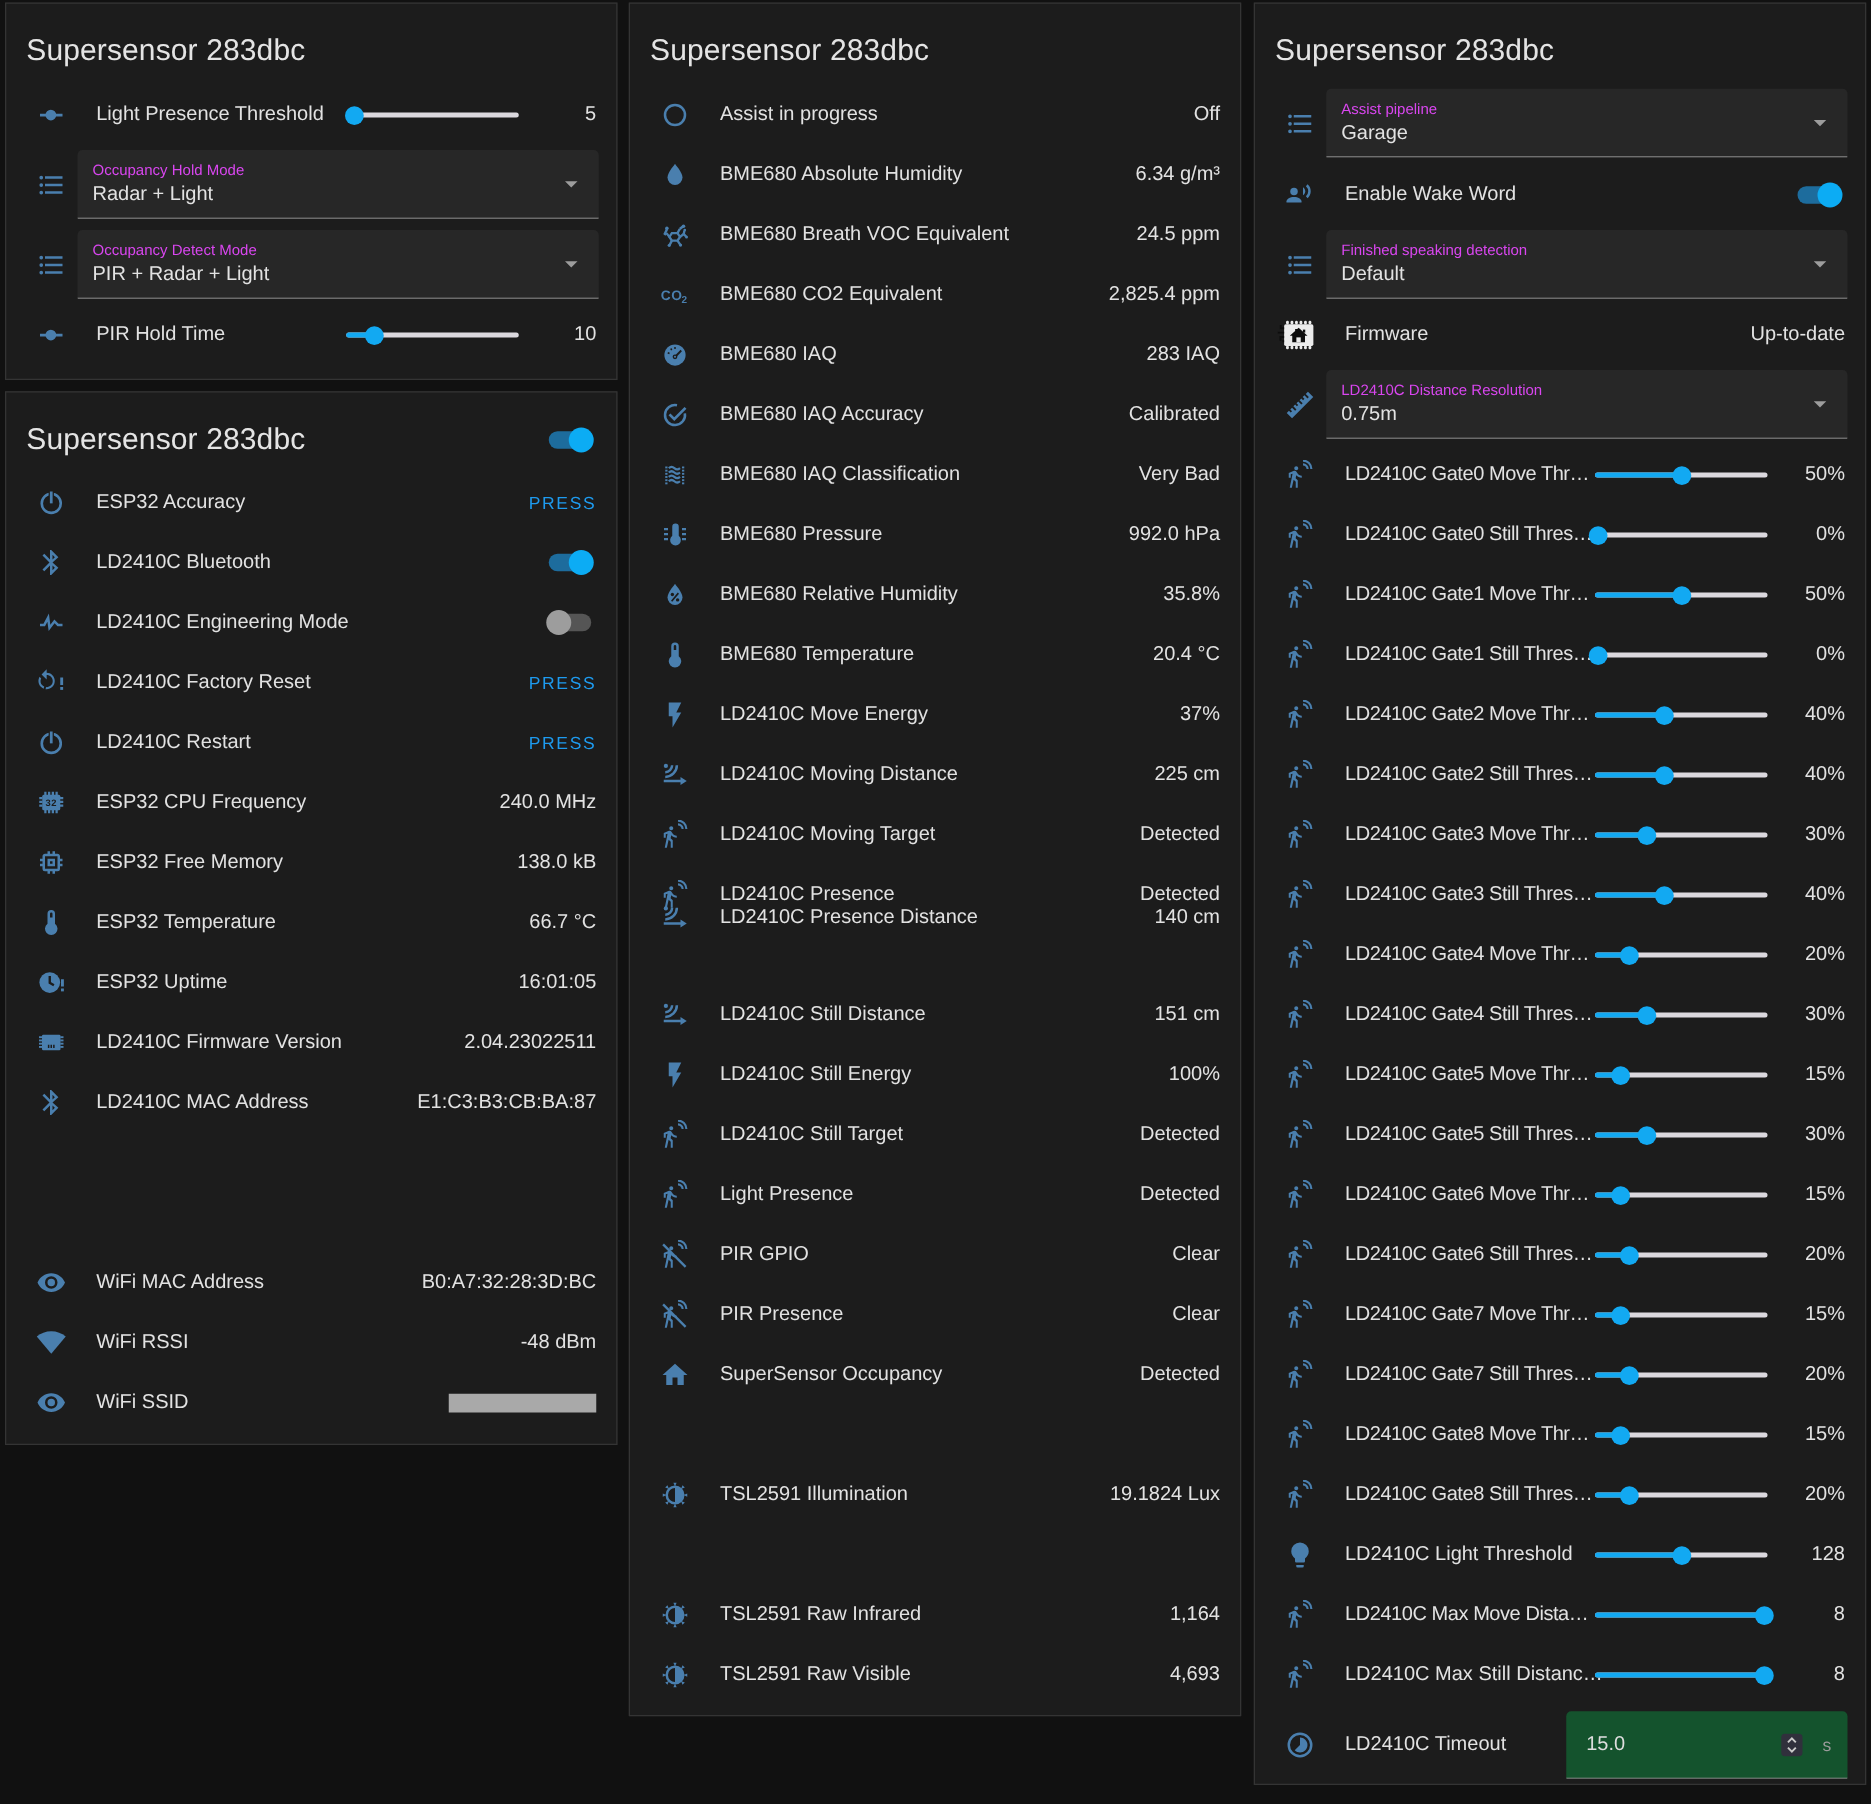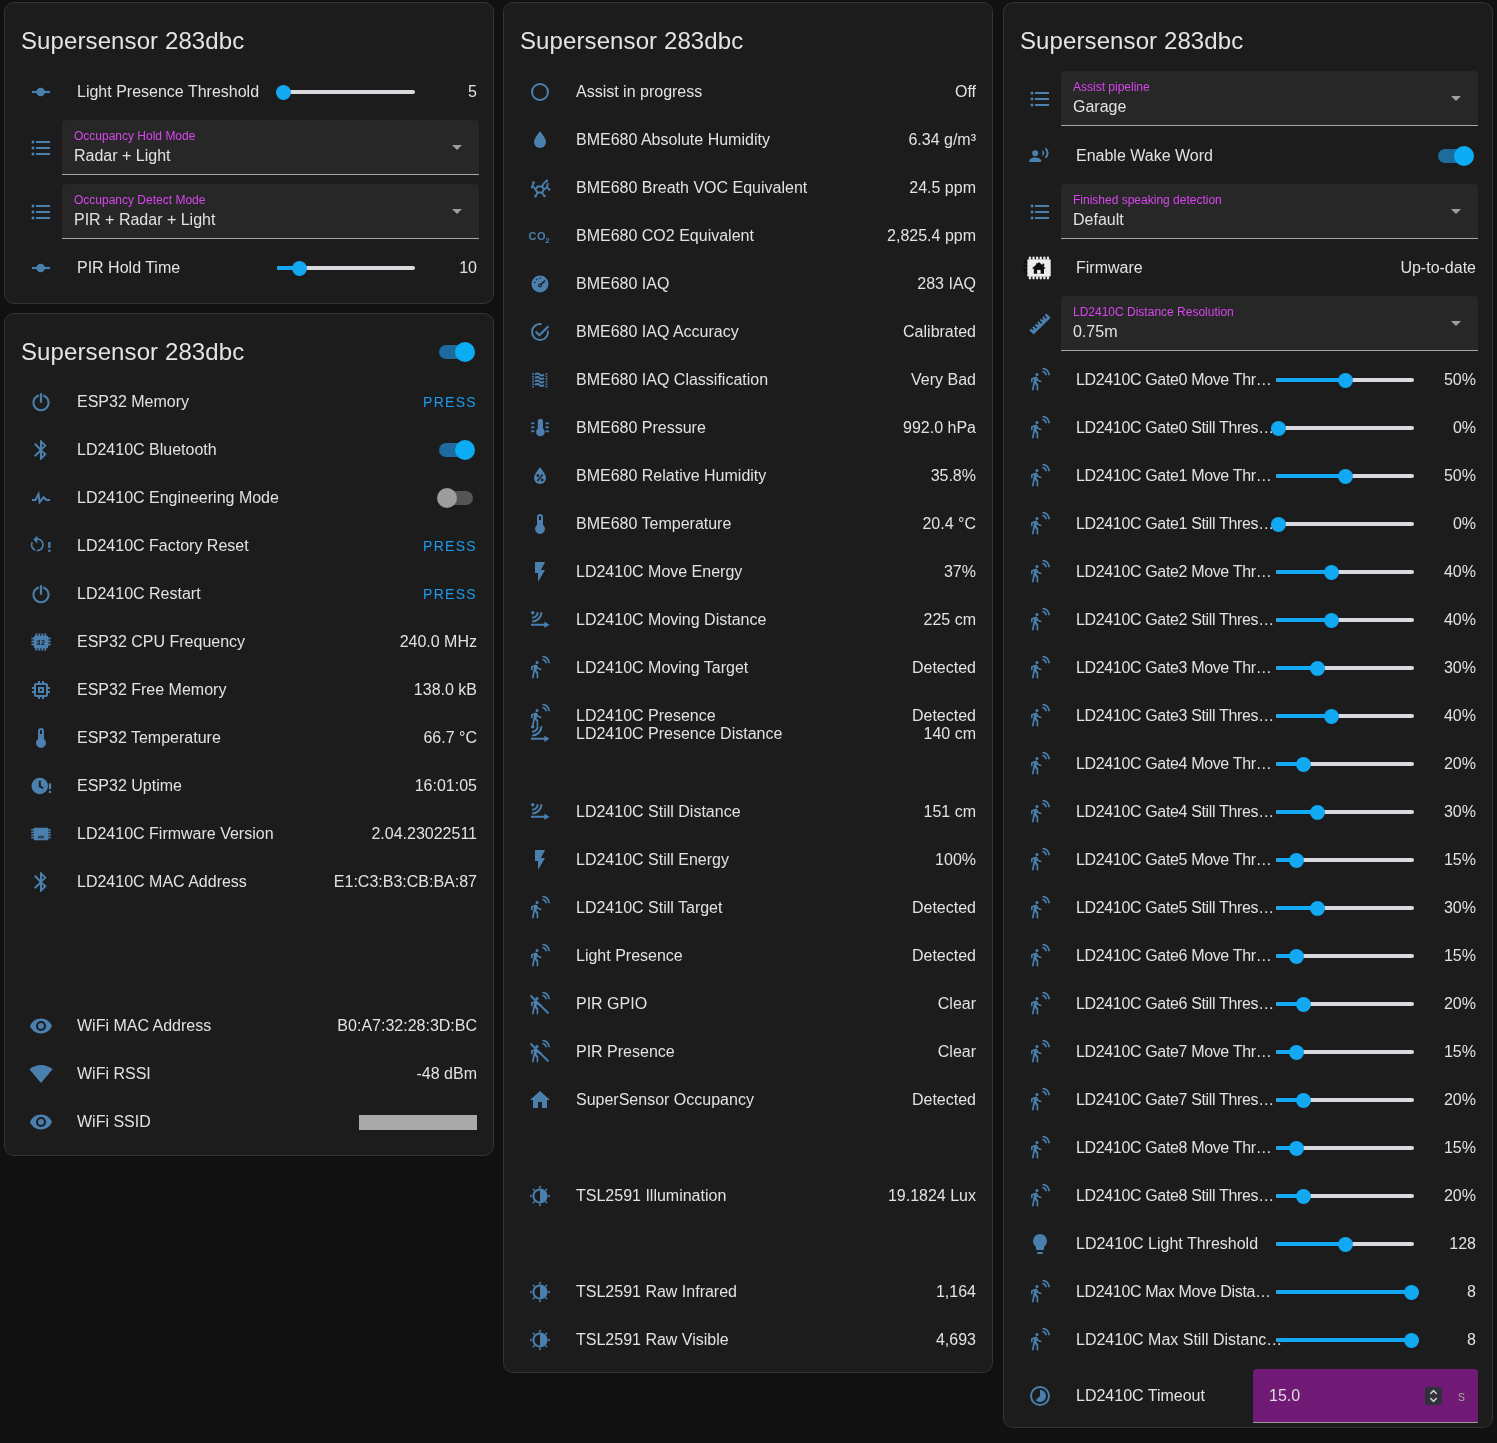--- a/index.html
+++ b/index.html
@@ -1,16 +1,16 @@
 <!DOCTYPE html>
 <html><head><meta charset="utf-8"><style>
 html,body{margin:0;padding:0;}
 body{width:1497px;height:1443px;background:#111;position:relative;overflow:hidden;transform:translateZ(0);will-change:transform;
   font-family:"Liberation Sans",sans-serif;-webkit-font-smoothing:antialiased;}
-.card{position:absolute;background:#1c1c1c;border:1px solid #343434;border-radius:10px;box-sizing:border-box;}
+.card{position:absolute;background:#1c1c1c;border:1px solid #343434;border-radius:0;box-sizing:border-box;}
 .title{position:absolute;left:16px;top:23px;font-size:24px;line-height:29px;color:#e4e4e4;letter-spacing:0.1px;white-space:nowrap;}
 .row{position:absolute;left:0;width:100%;height:48px;}
 .ic{position:absolute;left:24px;top:50%;margin-top:-12px;width:24px;height:24px;}
 .nm{position:absolute;left:72px;top:50%;transform:translateY(-50%);font-size:16px;color:#e2e2e2;white-space:nowrap;}
 .nm.tr{max-width:199px;overflow:hidden;text-overflow:ellipsis;letter-spacing:-0.35px;}
 .val{position:absolute;right:16px;top:50%;transform:translateY(-50%);font-size:16px;color:#e2e2e2;white-space:nowrap;}
 .press{position:absolute;right:16px;top:50%;transform:translateY(-50%);font-size:14px;font-weight:500;color:#1e9bef;letter-spacing:1.3px;}
 .sw{position:absolute;width:34px;height:14px;border-radius:7px;top:50%;margin-top:-7px;}
 .sw i{position:absolute;width:20px;height:20px;border-radius:50%;top:-3px;display:block;}
 .sw.on{background:#1d6c9d;}
@@ -18,21 +18,21 @@
 .sw.off{background:#555;}
 .sw.off i{left:-2px;background:#9d9d9d;}
 .sl{position:absolute;left:272px;width:138px;height:4px;border-radius:2px;top:50%;margin-top:-2px;background:#dbd8de;}
 .sl b{position:absolute;left:0;top:0;height:4px;border-radius:2px;background:#12a9f2;display:block;}
 .sl i{position:absolute;width:15px;height:15px;border-radius:50%;background:#12a9f2;top:-5.5px;display:block;}
 .sel{position:absolute;left:57px;width:417px;height:54px;background:#272727;border-radius:4px 4px 0 0;border-bottom:1px solid #a6a6a6;box-sizing:content-box;}
 .sel .lb{position:absolute;left:12px;top:9px;font-size:12px;color:#d946ef;}
 .sel .vl{position:absolute;left:12px;top:27px;font-size:16px;color:#e2e2e2;}
 .sel .ar{position:absolute;right:17px;top:25px;width:0;height:0;border-left:5px solid transparent;border-right:5px solid transparent;border-top:5px solid #9d9d9d;}
 .bar{position:absolute;right:16px;top:50%;margin-top:-7px;width:118px;height:15px;background:#a9a9a9;}
-.nb{position:absolute;left:249px;width:225px;height:54px;background:#701a75;border-radius:4px 4px 0 0;border-bottom:1px solid #9a9a9a;box-sizing:border-box;}
+.nb{position:absolute;left:249px;width:225px;height:54px;background:#14532d;border-radius:4px 4px 0 0;border-bottom:1px solid #9a9a9a;box-sizing:border-box;}
 .nb .tv{position:absolute;left:16px;top:50%;transform:translateY(-50%);font-size:16px;color:#dedede;}
 .nb .sp{position:absolute;right:36px;top:50%;margin-top:-9px;width:17px;height:18px;background:#30303c;border-radius:3px;}
 .nb .un{position:absolute;right:13px;top:50%;transform:translateY(-50%);font-size:14px;color:#9b9b9b;}
 .chv{position:absolute;left:4px;width:9px;height:9px;}
 </style></head><body>
 
 <div class="card" style="left:4px;top:2px;width:490px;height:302px">
 <div class="title">Supersensor 283dbc</div>
 <div class="row" style="top:65px">
       <div class="ic"><svg width="24" height="24" viewBox="0 0 24 24">
@@ -83,21 +83,21 @@
 <div class="title">Supersensor 283dbc</div>
 <div class="sw on" style="left:434px;top:38px;margin-top:-7px">
       <i></i>
     </div>
 <div class="row" style="top:64px">
       <div class="ic"><svg width="24" height="24" viewBox="0 0 24 24">
           <circle fill="none" stroke="#4a7fae" stroke-width="2.1" cx="12" cy="12.7" r="7.6"></circle>
           <rect fill="#1c1c1c" x="9.9" y="3" width="4.2" height="9.7"></rect>
           <rect fill="#4a7fae" x="10.9" y="3.2" width="2.2" height="9.5"></rect>
         </svg></div>
-      <div class="nm">ESP32 Memory</div>
+      <div class="nm">ESP32 Accuracy</div>
       <div class="press">PRESS</div>
     </div>
 <div class="row" style="top:112px">
       <div class="ic"><svg width="24" height="24" viewBox="0 0 24 24">
           <path fill="#4a7fae" d="M14.88,16.29L13,18.17V14.41M13,5.83L14.88,7.71L13,9.58M17.71,7.71L12,2H11V9.58L6.41,5L5,6.41L10.59,12L5,17.58L6.41,19L11,14.41V22H12L17.71,16.29L13,12L17.71,7.71Z"></path>
         </svg></div>
       <div class="nm">LD2410C Bluetooth</div>
       <div class="sw on" style="left:434px">
         <i></i>
       </div>

